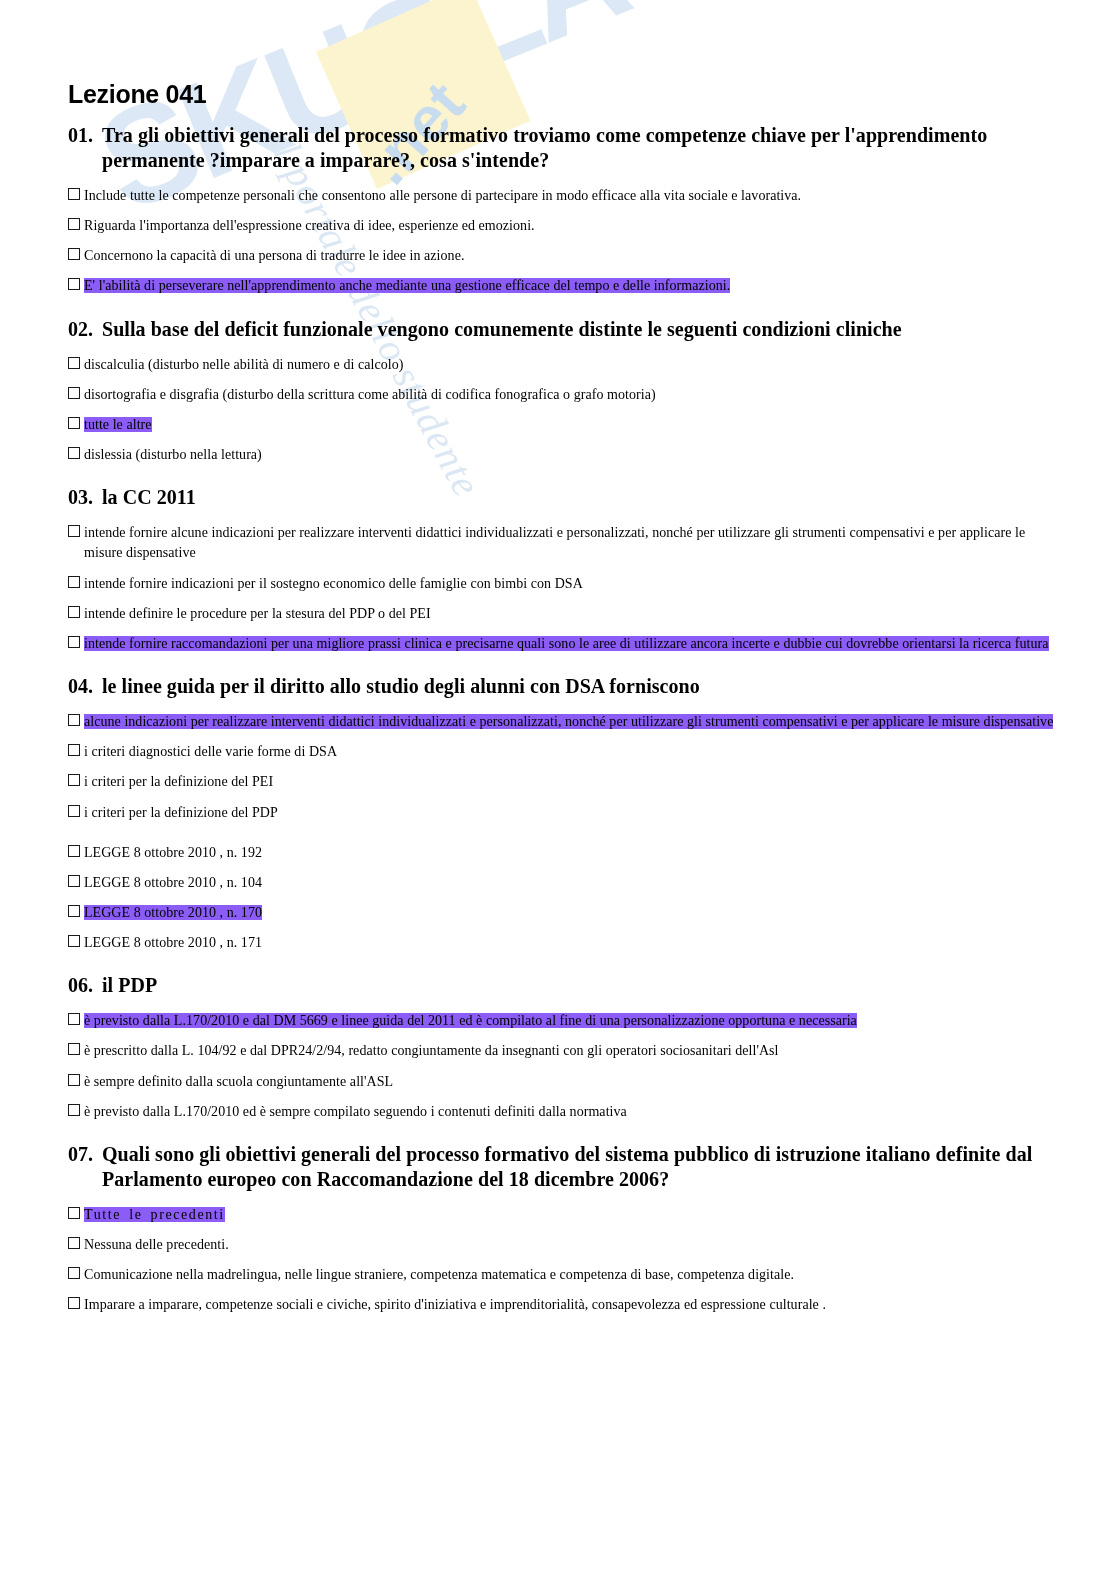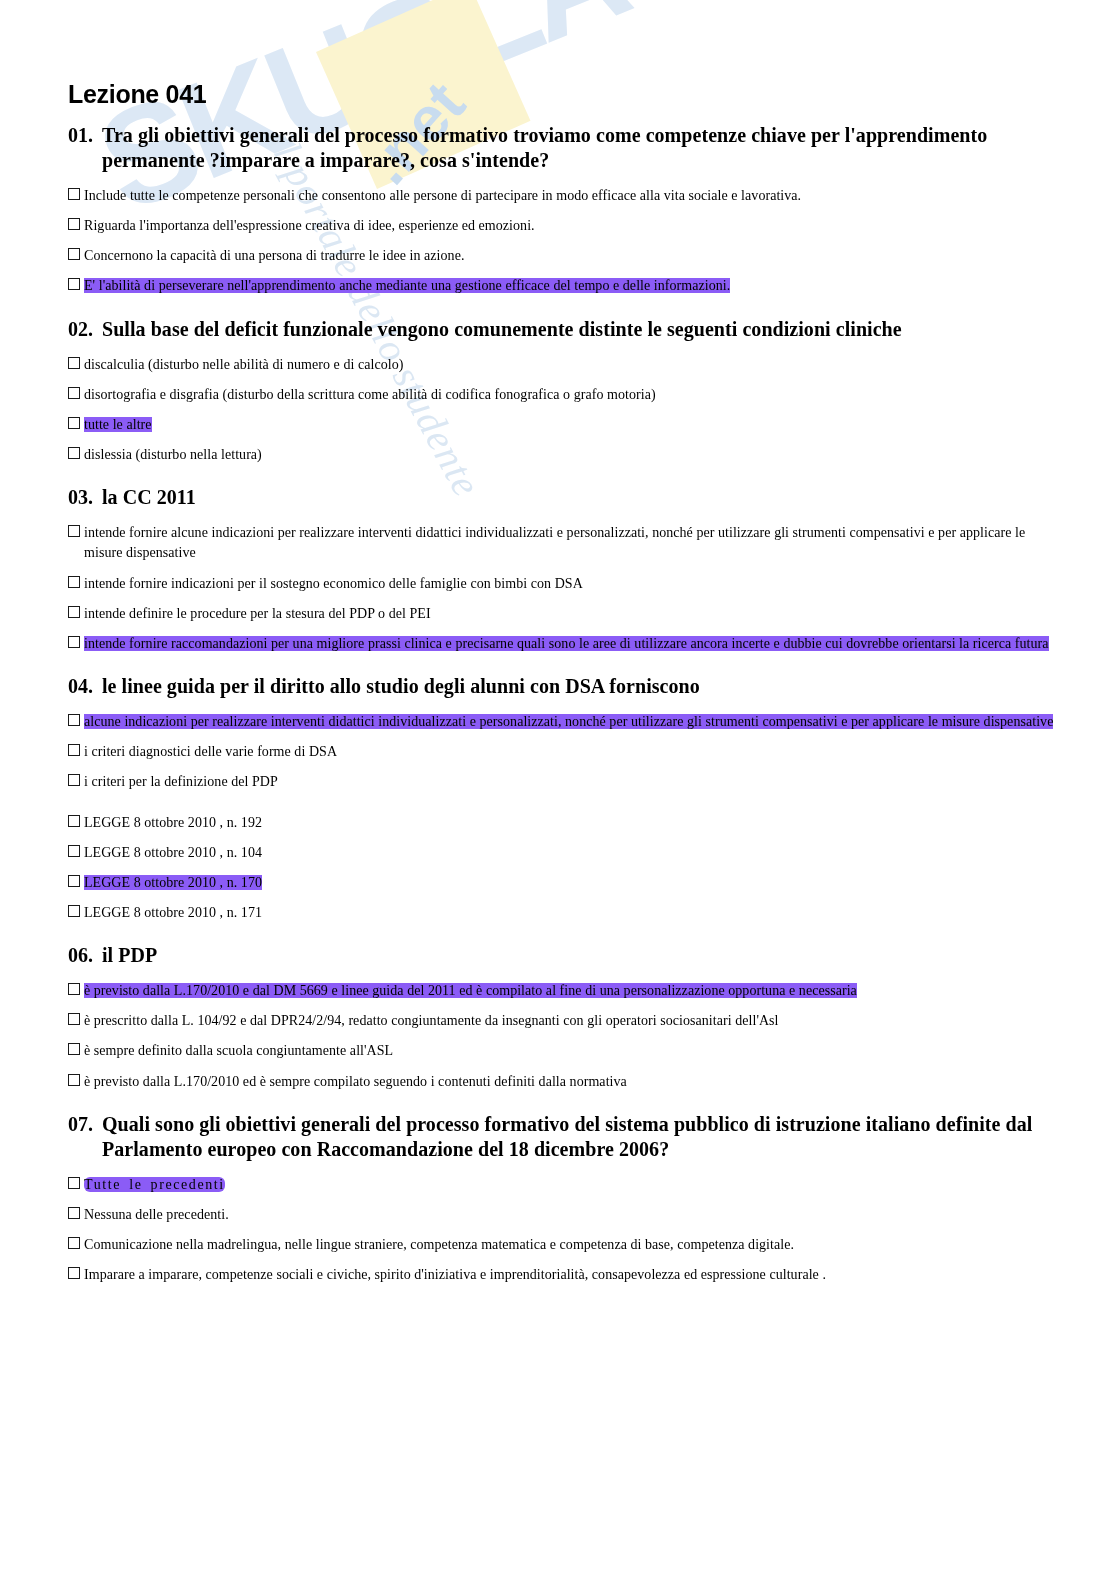--- a/index.html
+++ b/index.html
@@ -132,21 +132,20 @@
     letter-spacing: 0.05px;
   }
   .option-text .hl {
     background: #8b5cf6;
     box-decoration-break: clone;
     -webkit-box-decoration-break: clone;
   }
   .spaced {
     letter-spacing: 1.6px;
     word-spacing: 3px;
-    border-radius: 6px;
   }
 </style>
 </head>
 <body>
 
 <div class="page">
 
   <div class="watermark">
     <div class="wm-skuola">SKUOLA</div>
     <div class="wm-yellow"></div>
@@ -231,20 +230,24 @@
           <div class="option-row">
             <span class="checkbox"></span>
             <span class="option-text"><span class="hl">alcune indicazioni per realizzare interventi didattici individualizzati e personalizzati, nonché per utilizzare gli strumenti compensativi e per applicare le misure dispensative</span></span>
           </div>
           <div class="option-row">
             <span class="checkbox"></span>
             <span class="option-text"><span>i criteri diagnostici delle varie forme di DSA</span></span>
           </div>
           <div class="option-row">
             <span class="checkbox"></span>
+            <span class="option-text"><span>i criteri per la definizione del PEI</span></span>
+          </div>
+          <div class="option-row">
+            <span class="checkbox"></span>
             <span class="option-text"><span>i criteri per la definizione del PDP</span></span>
           </div>
         </div>
         <div class="question-block">
           <div class="option-row">
             <span class="checkbox"></span>
             <span class="option-text"><span>LEGGE 8 ottobre 2010 , n. 192</span></span>
           </div>
           <div class="option-row">
             <span class="checkbox"></span>

